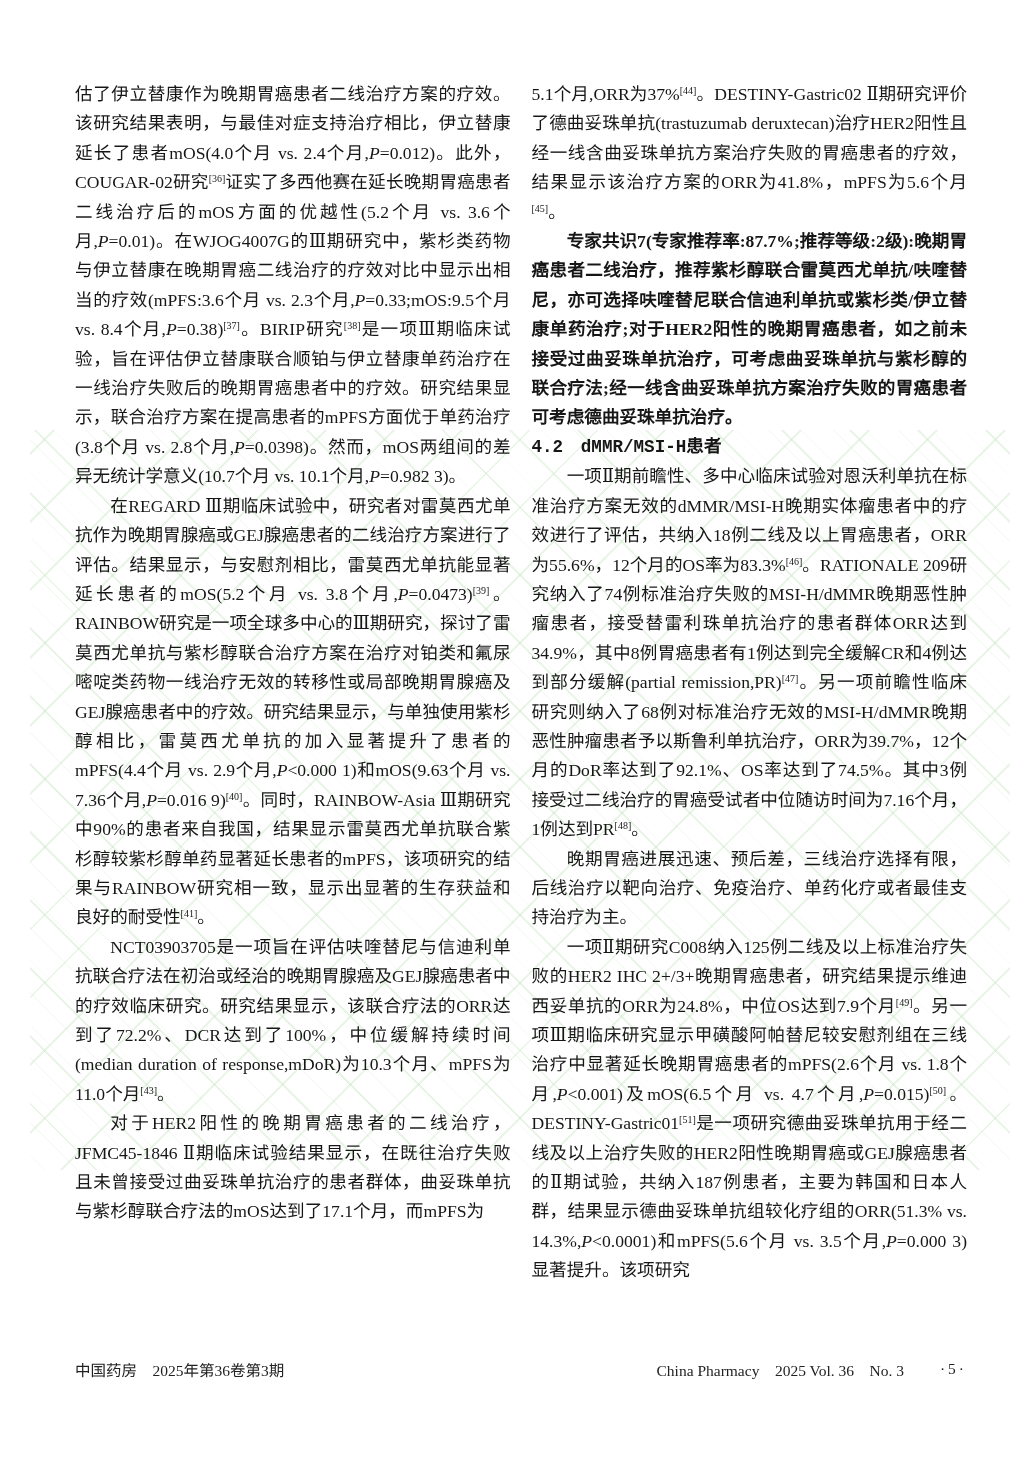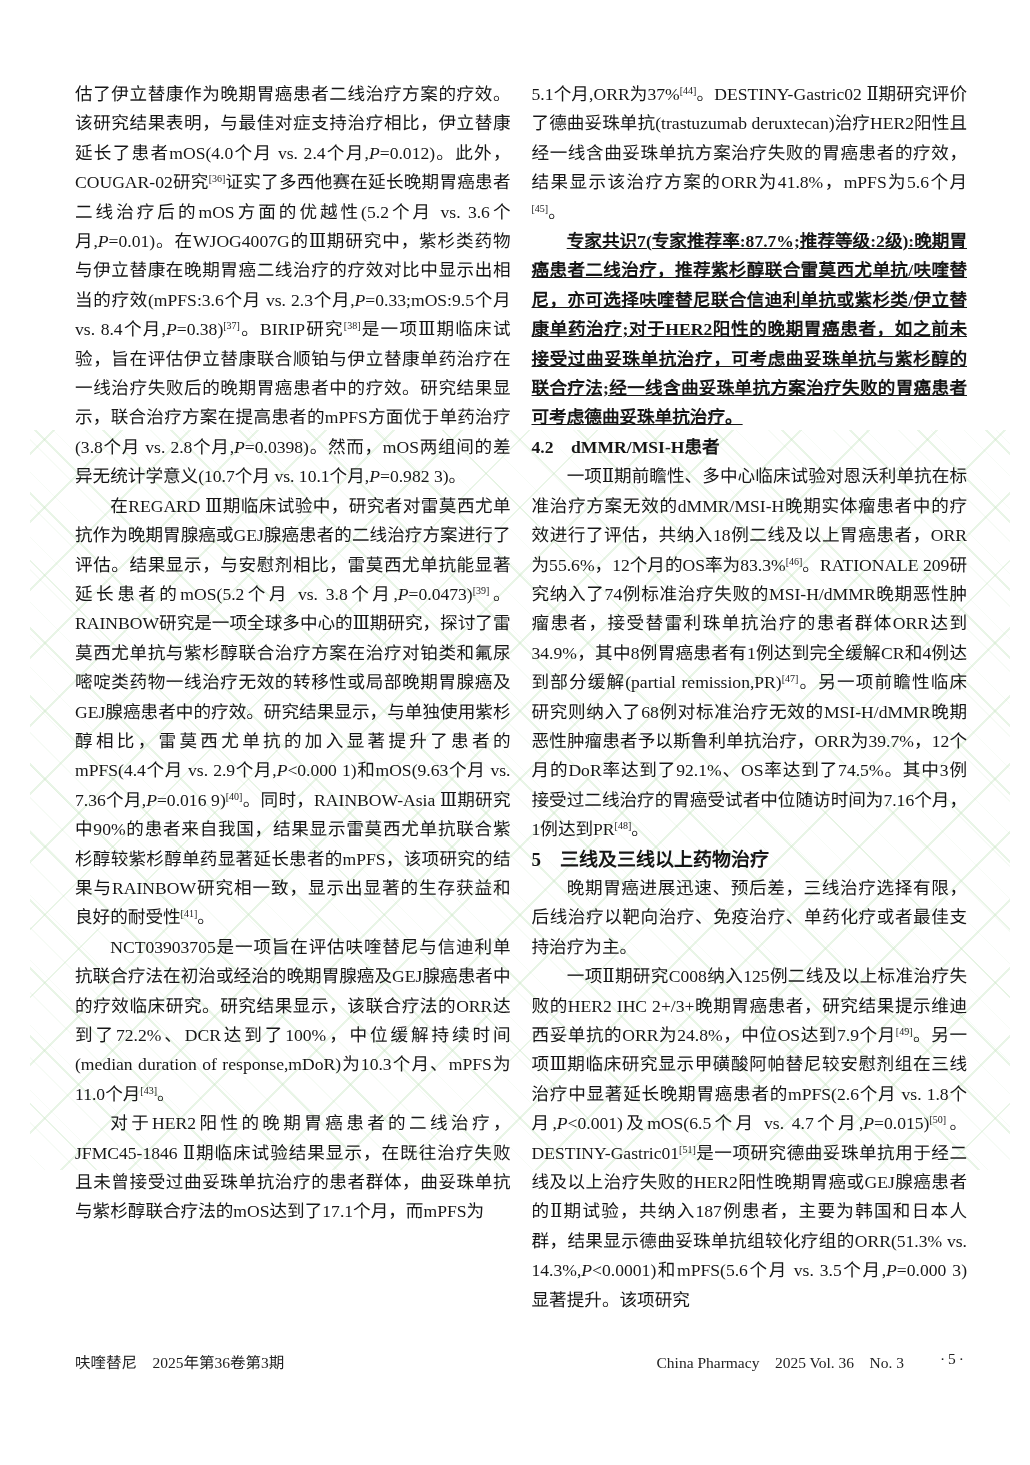--- a/index.html
+++ b/index.html
@@ -33,67 +33,66 @@
   }
   .col{width:50%;}
 
   p.para, p.heading{
     margin:0;
     font-size:17.6px;
     line-height:29.4px;
     text-align:justify;
   }
   p.para.indent{text-indent:2em;}
-  p.para.bold{font-weight:700;text-decoration:underline;}
+  p.para.bold{font-weight:700;}
   p.heading{
-    font-family:Liberation Serif, serif;
+    font-family:Liberation Mono, monospace;
     font-weight:700;
     text-align:left;
   }
   p.heading.main{font-size:19px;}
   sup{
     font-size:10px;
     line-height:0;
     vertical-align:6px;
     letter-spacing:0;
   }
   i.pvar{font-style:italic;font-family:"Liberation Serif","DejaVu Serif",serif;}
 
   .footer{
     position:absolute;left:75px;right:63px;top:1350px;
     display:flex;justify-content:space-between;align-items:baseline;
     font-size:15.5px;color:#222;z-index:1;
   }
-  .f-right{display:flex;gap:36px;align-items:flex-start;}
+  .f-right{display:flex;gap:36px;align-items:center;margin-top:8px;}
   .pgnum{letter-spacing:3px;}
 </style>
 </head>
 <body>
 
 <div class="page">
   <div class="watermark"></div>
 
   <div class="columns">
     <div class="col">
         <p class="para">估了伊立替康作为晚期胃癌患者二线治疗方案的疗效。该研究结果表明，与最佳对症支持治疗相比，伊立替康延长了患者mOS(4.0个月 vs. 2.4个月,<i class="pvar">P</i>=0.012)。此外，COUGAR-02研究<sup>[36]</sup>证实了多西他赛在延长晚期胃癌患者二线治疗后的mOS方面的优越性(5.2个月 vs. 3.6个月,<i class="pvar">P</i>=0.01)。在WJOG4007G的Ⅲ期研究中，紫杉类药物与伊立替康在晚期胃癌二线治疗的疗效对比中显示出相当的疗效(mPFS:3.6个月 vs. 2.3个月,<i class="pvar">P</i>=0.33;mOS:9.5个月 vs. 8.4个月,<i class="pvar">P</i>=0.38)<sup>[37]</sup>。BIRIP研究<sup>[38]</sup>是一项Ⅲ期临床试验，旨在评估伊立替康联合顺铂与伊立替康单药治疗在一线治疗失败后的晚期胃癌患者中的疗效。研究结果显示，联合治疗方案在提高患者的mPFS方面优于单药治疗(3.8个月 vs. 2.8个月,<i class="pvar">P</i>=0.0398)。然而，mOS两组间的差异无统计学意义(10.7个月 vs. 10.1个月,<i class="pvar">P</i>=0.982 3)。</p>
         <p class="para indent">在REGARD Ⅲ期临床试验中，研究者对雷莫西尤单抗作为晚期胃腺癌或GEJ腺癌患者的二线治疗方案进行了评估。结果显示，与安慰剂相比，雷莫西尤单抗能显著延长患者的mOS(5.2个月 vs. 3.8个月,<i class="pvar">P</i>=0.0473)<sup>[39]</sup>。RAINBOW研究是一项全球多中心的Ⅲ期研究，探讨了雷莫西尤单抗与紫杉醇联合治疗方案在治疗对铂类和氟尿嘧啶类药物一线治疗无效的转移性或局部晚期胃腺癌及GEJ腺癌患者中的疗效。研究结果显示，与单独使用紫杉醇相比，雷莫西尤单抗的加入显著提升了患者的mPFS(4.4个月 vs. 2.9个月,<i class="pvar">P</i>&lt;0.000 1)和mOS(9.63个月 vs. 7.36个月,<i class="pvar">P</i>=0.016 9)<sup>[40]</sup>。同时，RAINBOW-Asia Ⅲ期研究中90%的患者来自我国，结果显示雷莫西尤单抗联合紫杉醇较紫杉醇单药显著延长患者的mPFS，该项研究的结果与RAINBOW研究相一致，显示出显著的生存获益和良好的耐受性<sup>[41]</sup>。</p>
         <p class="para indent">NCT03903705是一项旨在评估呋喹替尼与信迪利单抗联合疗法在初治或经治的晚期胃腺癌及GEJ腺癌患者中的疗效临床研究。研究结果显示，该联合疗法的ORR达到了72.2%、DCR达到了100%，中位缓解持续时间(median duration of response,mDoR)为10.3个月、mPFS为11.0个月<sup>[43]</sup>。</p>
         <p class="para indent">对于HER2阳性的晚期胃癌患者的二线治疗，JFMC45-1846 Ⅱ期临床试验结果显示，在既往治疗失败且未曾接受过曲妥珠单抗治疗的患者群体，曲妥珠单抗与紫杉醇联合疗法的mOS达到了17.1个月，而mPFS为</p>
       </div>
     <div class="col">
         <p class="para">5.1个月,ORR为37%<sup>[44]</sup>。DESTINY-Gastric02 Ⅱ期研究评价了德曲妥珠单抗(trastuzumab deruxtecan)治疗HER2阳性且经一线含曲妥珠单抗方案治疗失败的胃癌患者的疗效，结果显示该治疗方案的ORR为41.8%，mPFS为5.6个月<sup>[45]</sup>。</p>
         <p class="para bold indent">专家共识7(专家推荐率:87.7%;推荐等级:2级):晚期胃癌患者二线治疗，推荐紫杉醇联合雷莫西尤单抗/呋喹替尼，亦可选择呋喹替尼联合信迪利单抗或紫杉类/伊立替康单药治疗;对于HER2阳性的晚期胃癌患者，如之前未接受过曲妥珠单抗治疗，可考虑曲妥珠单抗与紫杉醇的联合疗法;经一线含曲妥珠单抗方案治疗失败的胃癌患者可考虑德曲妥珠单抗治疗。</p>
         <p class="heading sub">4.2　dMMR/MSI-H患者</p>
         <p class="para indent">一项Ⅱ期前瞻性、多中心临床试验对恩沃利单抗在标准治疗方案无效的dMMR/MSI-H晚期实体瘤患者中的疗效进行了评估，共纳入18例二线及以上胃癌患者，ORR为55.6%，12个月的OS率为83.3%<sup>[46]</sup>。RATIONALE 209研究纳入了74例标准治疗失败的MSI-H/dMMR晚期恶性肿瘤患者，接受替雷利珠单抗治疗的患者群体ORR达到34.9%，其中8例胃癌患者有1例达到完全缓解CR和4例达到部分缓解(partial remission,PR)<sup>[47]</sup>。另一项前瞻性临床研究则纳入了68例对标准治疗无效的MSI-H/dMMR晚期恶性肿瘤患者予以斯鲁利单抗治疗，ORR为39.7%，12个月的DoR率达到了92.1%、OS率达到了74.5%。其中3例接受过二线治疗的胃癌受试者中位随访时间为7.16个月，1例达到PR<sup>[48]</sup>。</p>
-        <p class="heading main">5　三线及三线以上药物治疗</p>
         <p class="para indent">晚期胃癌进展迅速、预后差，三线治疗选择有限，后线治疗以靶向治疗、免疫治疗、单药化疗或者最佳支持治疗为主。</p>
         <p class="para indent">一项Ⅱ期研究C008纳入125例二线及以上标准治疗失败的HER2 IHC 2+/3+晚期胃癌患者，研究结果提示维迪西妥单抗的ORR为24.8%，中位OS达到7.9个月<sup>[49]</sup>。另一项Ⅲ期临床研究显示甲磺酸阿帕替尼较安慰剂组在三线治疗中显著延长晚期胃癌患者的mPFS(2.6个月 vs. 1.8个月,<i class="pvar">P</i>&lt;0.001)及mOS(6.5个月 vs. 4.7个月,<i class="pvar">P</i>=0.015)<sup>[50]</sup>。DESTINY-Gastric01<sup>[51]</sup>是一项研究德曲妥珠单抗用于经二线及以上治疗失败的HER2阳性晚期胃癌或GEJ腺癌患者的Ⅱ期试验，共纳入187例患者，主要为韩国和日本人群，结果显示德曲妥珠单抗组较化疗组的ORR(51.3% vs. 14.3%,<i class="pvar">P</i>&lt;0.0001)和mPFS(5.6个月 vs. 3.5个月,<i class="pvar">P</i>=0.000 3)显著提升。该项研究</p>
       </div>
   </div>
 
   <div class="footer">
-    <span class="f-left">呋喹替尼　2025年第36卷第3期</span>
+    <span class="f-left">中国药房　2025年第36卷第3期</span>
     <span class="f-right">
       <span>China Pharmacy　2025 Vol. 36　No. 3</span>
       <span class="pgnum">·5·</span>
     </span>
   </div>
 </div>
 
 </body></html>

